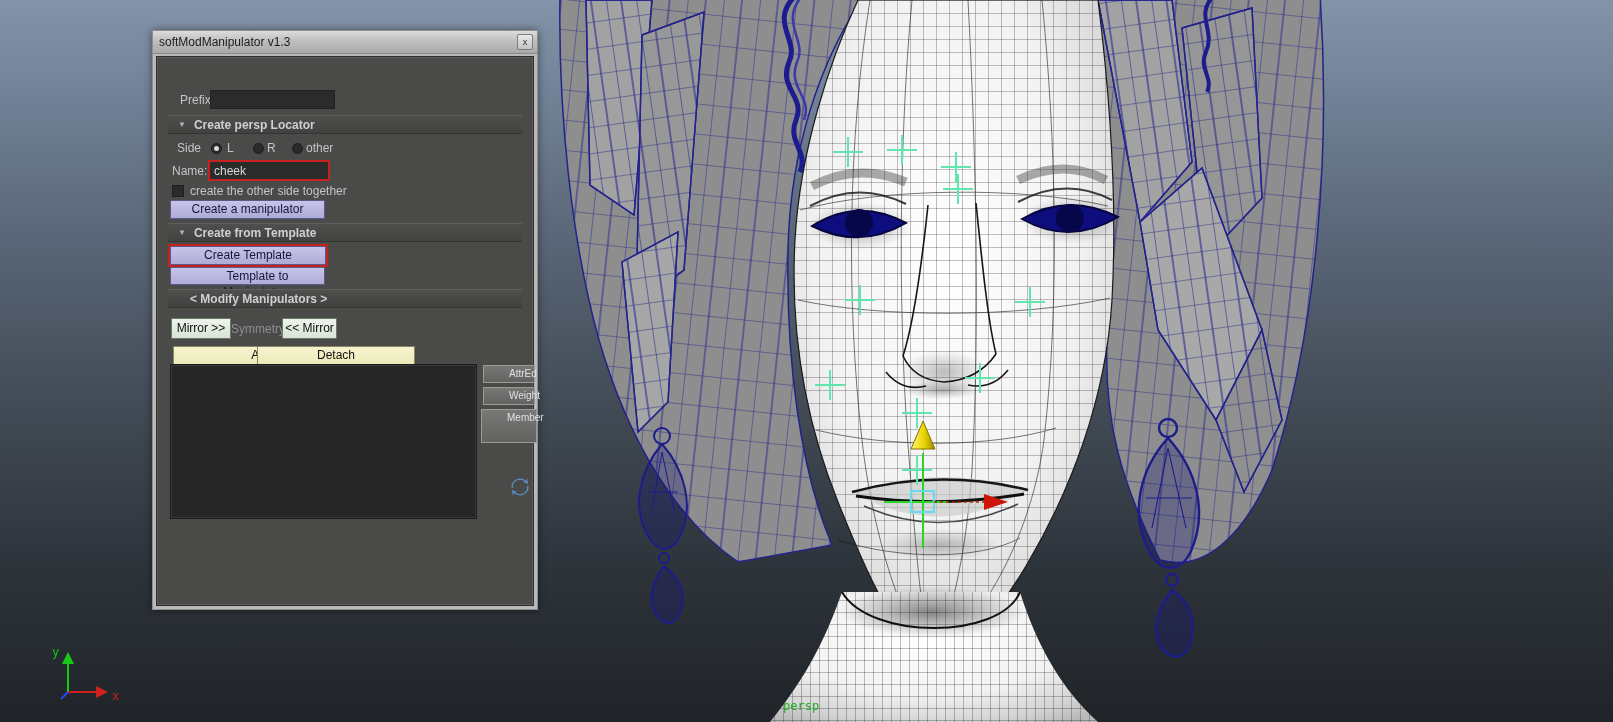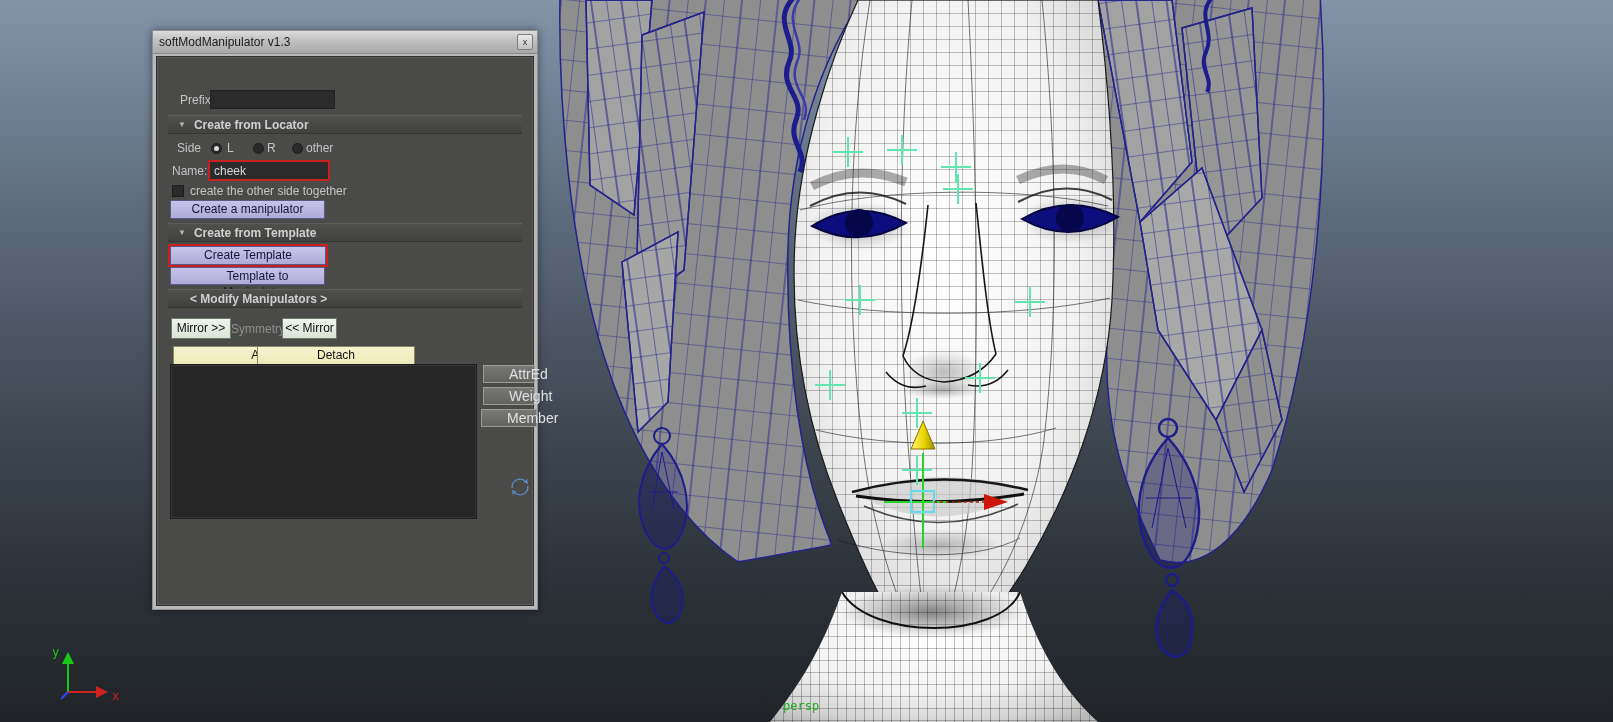--- a/index.html
+++ b/index.html
@@ -36,21 +36,21 @@
   .tri { font-size:8px; color:#b5b5b5; }
 
   .btn { position:absolute; font-size:12px; text-align:center; cursor:default;
     border:1px solid #2a2a2a; line-height:17px; }
   .btn.lav { background:linear-gradient(180deg,#c6c4e8,#aeacd8); color:#16163a;
     border-color:#5a5a88; }
   .btn.redring { outline:2px solid #c62020; }
   .btn.mint { background:linear-gradient(180deg,#eef4ec,#d9e4d6); color:#111; border-color:#6a7a68; }
   .btn.cream { background:linear-gradient(180deg,#f6f4cf,#ece9b8); color:#111; border-color:#8a8660; }
   .btn.gray { background:linear-gradient(180deg,#787876,#626260); color:#e0e0e0;
-    border:1px solid #9a9a98; font-size:14px;padding-left:25px; }
+    border:1px solid #9a9a98; font-size:10px;padding-left:25px; }
   .ghostlbl { position:absolute; color:#8f8f8f; font-size:12px; }
 
   .radio { position:absolute; width:11px; height:11px; border-radius:50%;
     background:#2a2a2a; border:1px solid #1d1d1d; }
   .radio.on::after { content:""; position:absolute; left:2px; top:2px; width:5px; height:5px;
     border-radius:50%; background:#d9d9d9; }
   .checkbox { position:absolute; width:12px; height:12px; background:#2b2b2b;
     border:1px solid #1e1e1e; }
 
   .listbox { position:absolute; left:13px; top:307px; width:307px; height:155px;
@@ -231,21 +231,21 @@
     <span>softModManipulator v1.3</span>
     <div class="closebtn">x</div>
   </div>
   <div class="content">
 
     <span class="lbl" style="left:23px; top:36px;">Prefix:</span>
     <input class="field" style="left: 53px; top: 33px; width: 125px;" value="">
 
     <div class="sechead" style="top:58px;">
       <span class="tri">▼</span>
-      <span>Create from Locator</span>
+      <span>Create persp Locator</span>
     </div>
 
     <span class="lbl" style="left:20px; top:84px;">Side</span>
     <span class="radio on" style="left:54px; top:86px;"></span>
     <span class="lbl" style="left:70px; top:84px;">L</span>
     <span class="radio" style="left:96px; top:86px;"></span>
     <span class="lbl" style="left:110px; top:84px;">R</span>
     <span class="radio" style="left:135px; top:86px;"></span>
     <span class="lbl" style="left:149px; top:84px;">other</span>
 
@@ -273,20 +273,20 @@
     <div class="btn mint" style="left:14px; top:261px; width:60px; height:21px; line-height:19px;">Mirror &gt;&gt;</div>
     <div class="btn mint" style="left:125px; top:261px; width:55px; height:21px; line-height:19px;">&lt;&lt; Mirror</div>
 
     <div class="btn cream" style="left:16px; top:289px; width:96px; height:19px; text-align:right; padding-right:2px;">Att</div>
     <div class="btn cream" style="left:100px; top:289px; width:158px; height:19px;">Detach</div>
 
     <div class="listbox"></div>
 
     <div class="btn gray" style="left:326px; top:308px; width:52px; height:18px; line-height:16px;">AttrEd</div>
     <div class="btn gray" style="left:326px; top:330px; width:52px; height:18px; line-height:16px;">Weight</div>
-    <div class="btn gray" style="left:324px; top:352px; width:56px; height:18px; line-height:16px;">Member</div>
+    <div class="btn gray" style="left:324px; top:352px; width:56px; height:34px; line-height:16px;">Member</div>
 
     <svg class="refresh" viewBox="0 0 24 24">
       <path d="M5,13 A7,7 0 0 1 17,7 L15,7 L20,9 L19,3 L17.8,6 A8.5,8.5 0 0 0 3.5,13 Z" fill="#5b8fc9"></path>
       <path d="M19,11 A7,7 0 0 1 7,17 L9,17 L4,15 L5,21 L6.2,18 A8.5,8.5 0 0 0 20.5,11 Z" fill="#5b8fc9"></path>
     </svg>
   </div>
 </div>
 
 </body></html>

